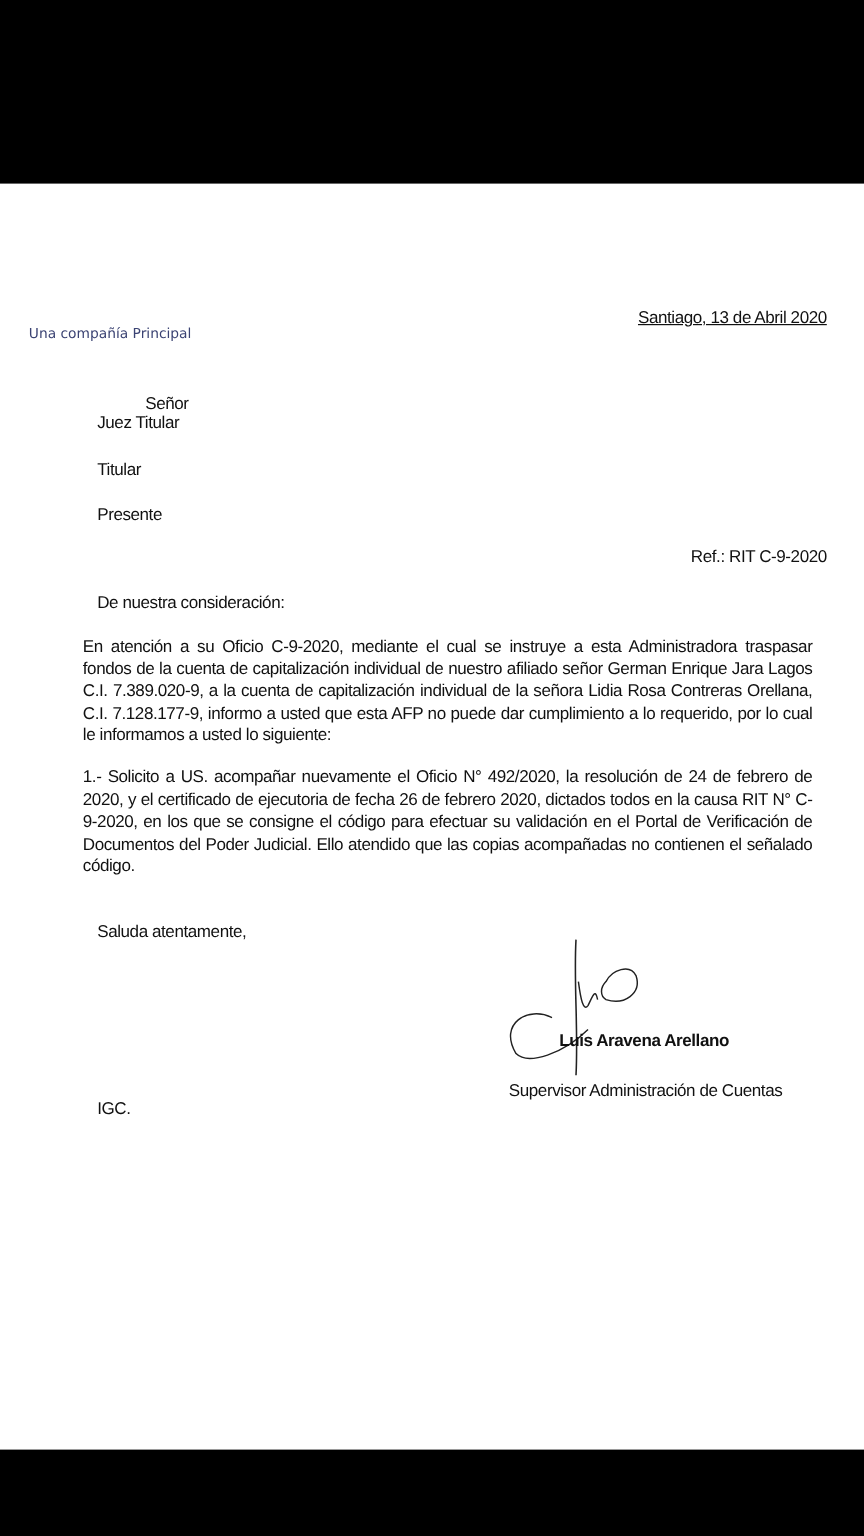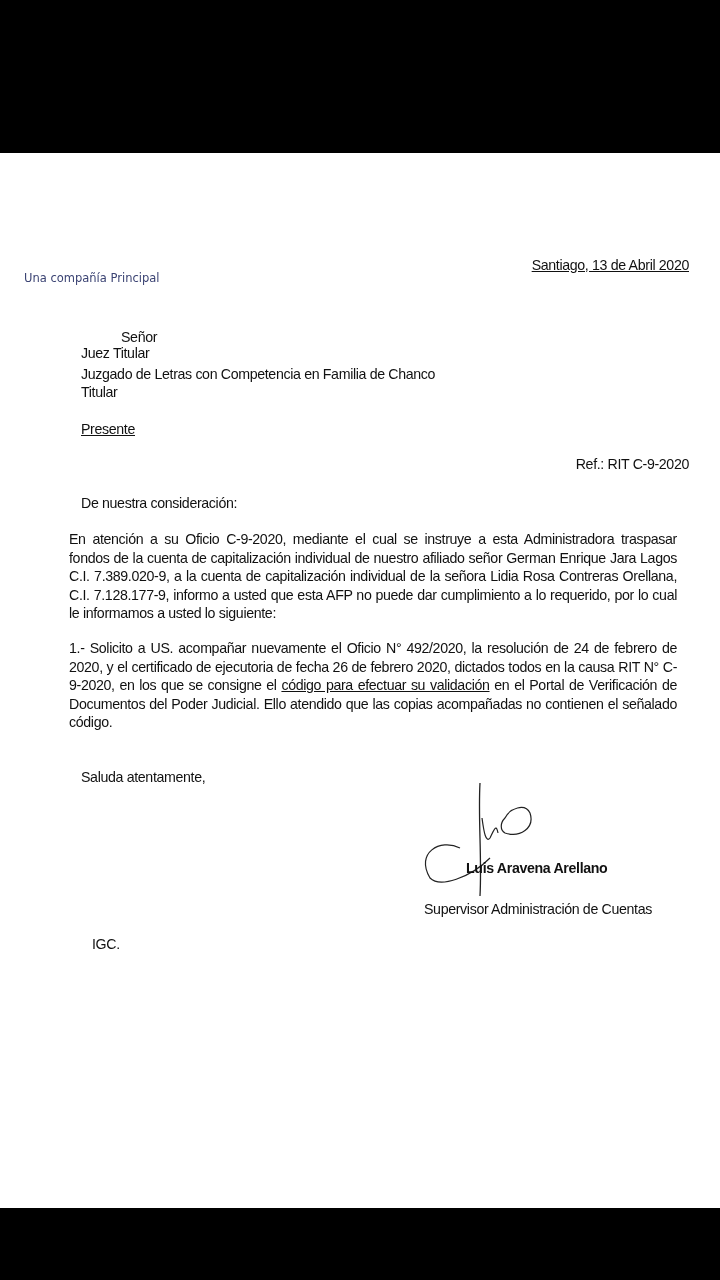--- a/index.html
+++ b/index.html
@@ -4,34 +4,33 @@
 <style>
   html,body{margin:0;padding:0;}
   body{width:720px;height:1280px;background:#000;position:relative;overflow:hidden;font-family:"Liberation Sans",sans-serif;}
   .page{position:absolute;left:0;top:153px;width:720px;height:1055px;background:#fff;}
   .abs{position:absolute;white-space:nowrap;color:#111;font-size:14.2px;letter-spacing:-0.35px;}
   .logo{position:absolute;left:24px;top:40px;font-size:38px;line-height:1;letter-spacing:-1px;}
   .logo .b{font-weight:bold;color:#1f2a5c;}
   .logo .a{color:#f3a21b;font-weight:normal;}
   .tag{position:absolute;left:24px;top:88px;font-family:"DejaVu Sans",sans-serif;font-size:11.5px;color:#3b4373;margin-top:30px;}
   .para{position:absolute;left:69px;width:608px;font-size:14.2px;line-height:18.6px;color:#111;text-align:justify;letter-spacing:-0.35px;}
-  .u{text-decoration:underline;}
+  .u{}
   .sig{position:absolute;left:420px;top:625px;}
 </style>
 </head>
 <body>
 
 <div class="page">
   <div class="tag">Una compañía Principal</div>
 
   <div class="abs" style="right:31px;top:104px;text-decoration:underline;">Santiago, 13 de Abril 2020</div>
 
   <div class="abs" style="left:81px;top:176px;margin-left:40px;">Señor</div>
   <div class="abs" style="left:81px;top:192px;">Juez Titular</div>
-  <div class="abs" style="left:81px;top:213px;">Juzgado de Letras con Competencia en Familia de Chanco</div>
   <div class="abs" style="left:81px;top:231px;">Titular</div>
 
   <div class="abs u" style="left:81px;top:268px;">Presente</div>
   <div class="abs" style="right:31px;top:303px;text-align:right;">Ref.: RIT C-9-2020</div>
 
   <div class="abs" style="left:81px;top:342px;">De nuestra consideración:</div>
 
   <div class="para" style="top:377px;">En atención a su Oficio C-9-2020, mediante el cual se instruye a esta Administradora traspasar fondos de la cuenta de capitalización individual de nuestro afiliado señor German Enrique Jara Lagos C.I. 7.389.020-9, a la cuenta de capitalización individual de la señora Lidia Rosa Contreras Orellana, C.I. 7.128.177-9, informo a usted que esta AFP no puede dar cumplimiento a lo requerido, por lo cual le informamos a usted lo siguiente:</div>
 
   <div class="para" style="top:486px;"><span>1.- Solicito a US. acompañar nuevamente el Oficio N° 492/2020, la resolución de 24 de febrero de 2020, y el certificado de ejecutoria de fecha 26 de febrero 2020, dictados todos en la causa RIT N° C-9-2020, en los que se consigne el </span><span class="u">código para efectuar su validación</span><span> en el Portal de Verificación de Documentos del Poder Judicial. Ello atendido que las copias acompañadas no contienen el señalado código.</span></div>
@@ -41,14 +40,14 @@
   <svg class="sig" width="200" height="120" viewBox="0 0 200 120">
     <path d="M60 5 C58 40,62 80,60 118" stroke="#222" stroke-width="1.3" fill="none"></path>
     <path d="M40 70 C20 60,-5 75,10 100 C20 110,50 100,70 80" stroke="#222" stroke-width="1.2" fill="none"></path>
     <path d="M85 40 C90 30,105 25,110 35 C115 50,100 60,85 55 C80 52,80 45,85 40" stroke="#222" stroke-width="1.2" fill="none"></path>
     <path d="M62 40 C64 55,66 65,70 60 C74 52,76 45,78 55" stroke="#222" stroke-width="1.2" fill="none"></path>
   </svg>
 
   <div class="abs" style="left:466px;top:707px;font-weight:bold;">Luis Aravena Arellano</div>
   <div class="abs" style="left:424px;top:748px;">Supervisor Administración de Cuentas</div>
 
-  <div class="abs" style="left:92px;top:763px;margin-top:20px;">IGC.</div>
+  <div class="abs" style="left:81px;top:763px;">IGC.</div>
 </div>
 
 </body></html>

